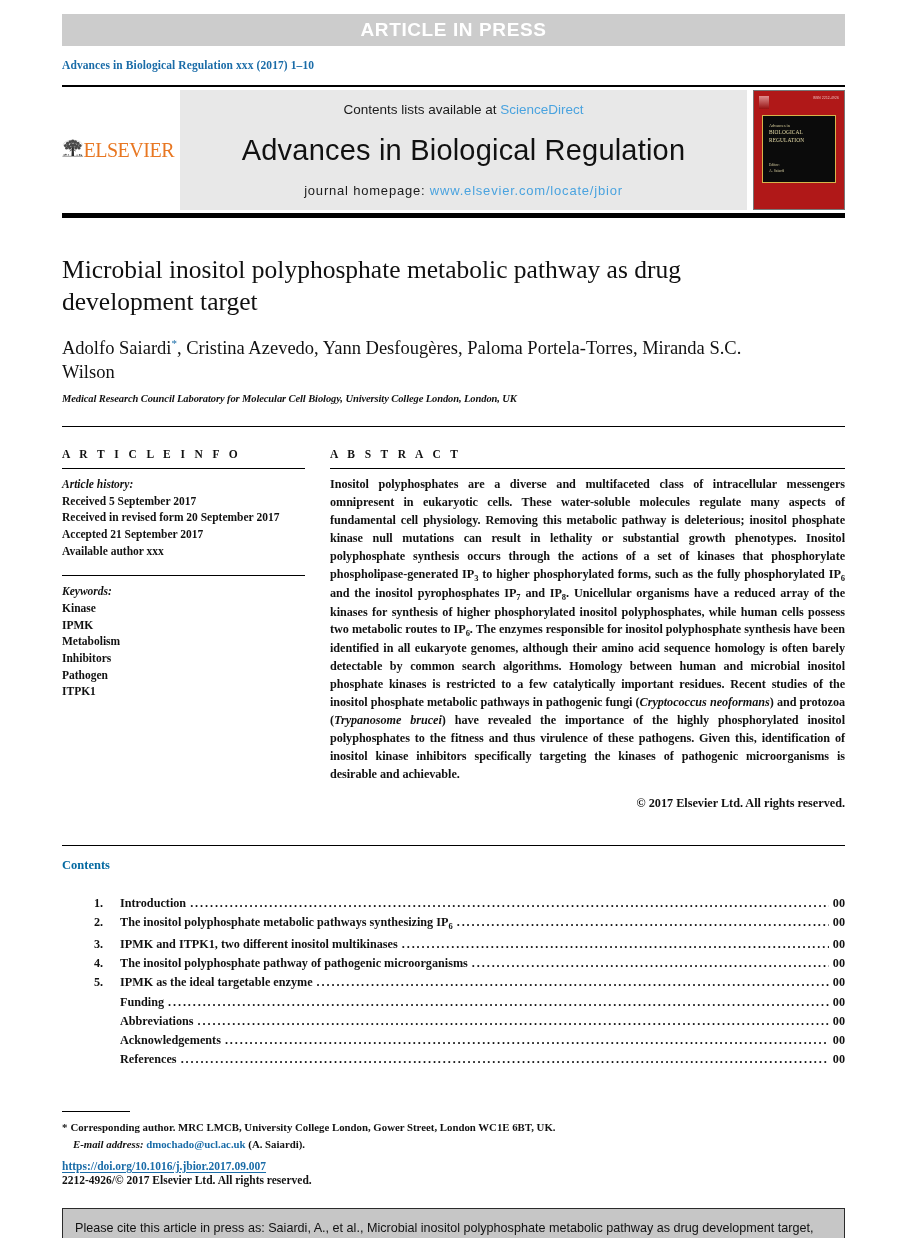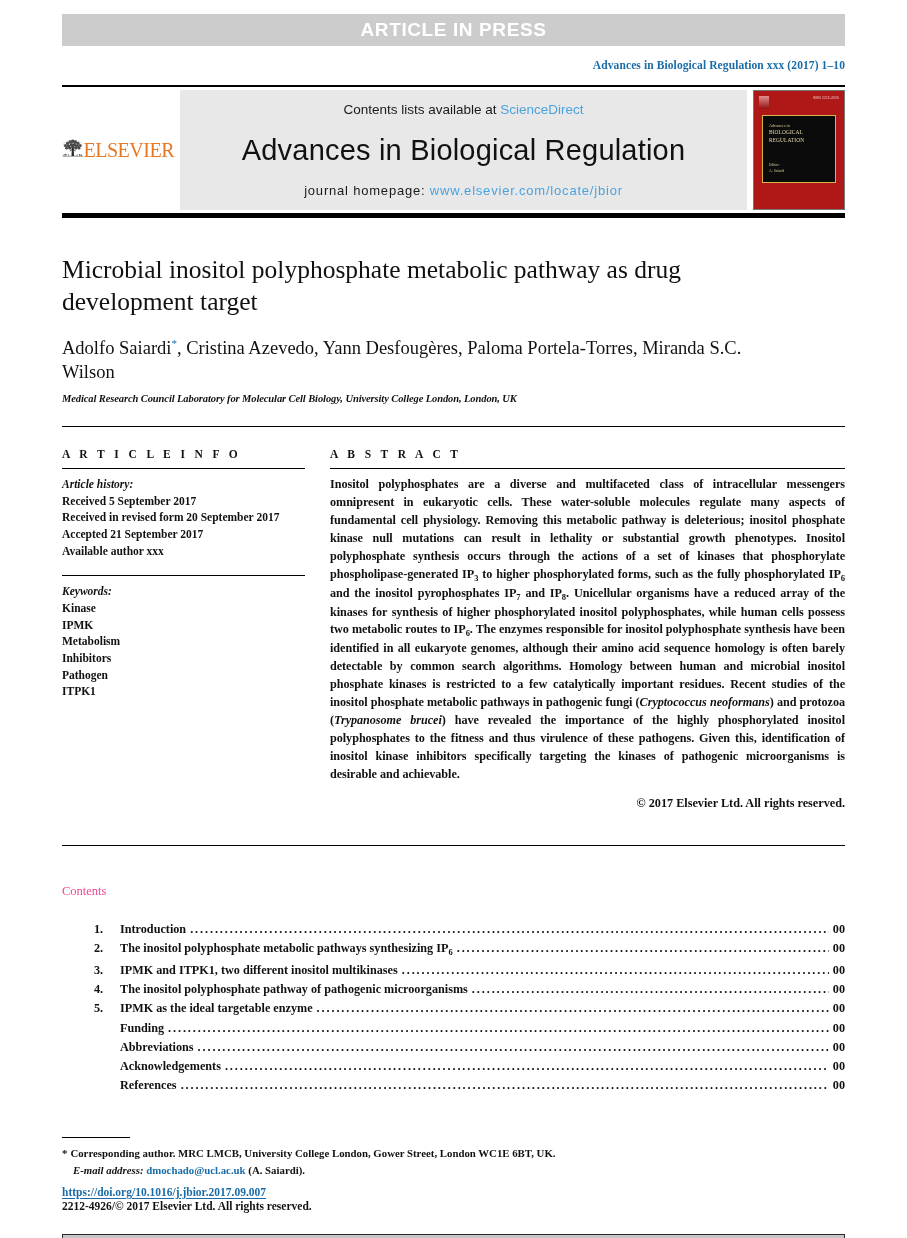--- a/index.html
+++ b/index.html
@@ -31,21 +31,21 @@
   .aip-banner .aip-text {
     font-family: "Liberation Sans", sans-serif;
     font-weight: bold;
     font-size: 19px;
     letter-spacing: 0.6px;
     color: #ffffff;
   }
 
   
   .running-head {
-    text-align: right;
+    text-align: left;
     margin-top: 13px;
     font-family: "Liberation Serif", serif;
     font-weight: bold;
     font-size: 11.5px;
     color: #1a6ca8;
     letter-spacing: 0.1px;
   }
 
   
   .masthead-rule-top {
@@ -266,24 +266,24 @@
     color: #111;
   }
 
   
   .contents-rule {
     border-top: 1.3px solid #000;
     margin-top: 34px;
   }
   .contents-heading {
     font-family: "Liberation Serif", serif;
-    font-weight: normal;
+    font-weight: bold;
     font-size: 12.5px;
-    margin-top: 38px;
-    color: #ec4899;
+    margin-top: 12px;
+    color: #0369a1;
   }
   .toc {
     margin-top: 24px;
     padding-left: 32px;
   }
   .toc-row {
     display: flex;
     align-items: baseline;
     font-family: "Liberation Serif", serif;
     font-weight: bold;

